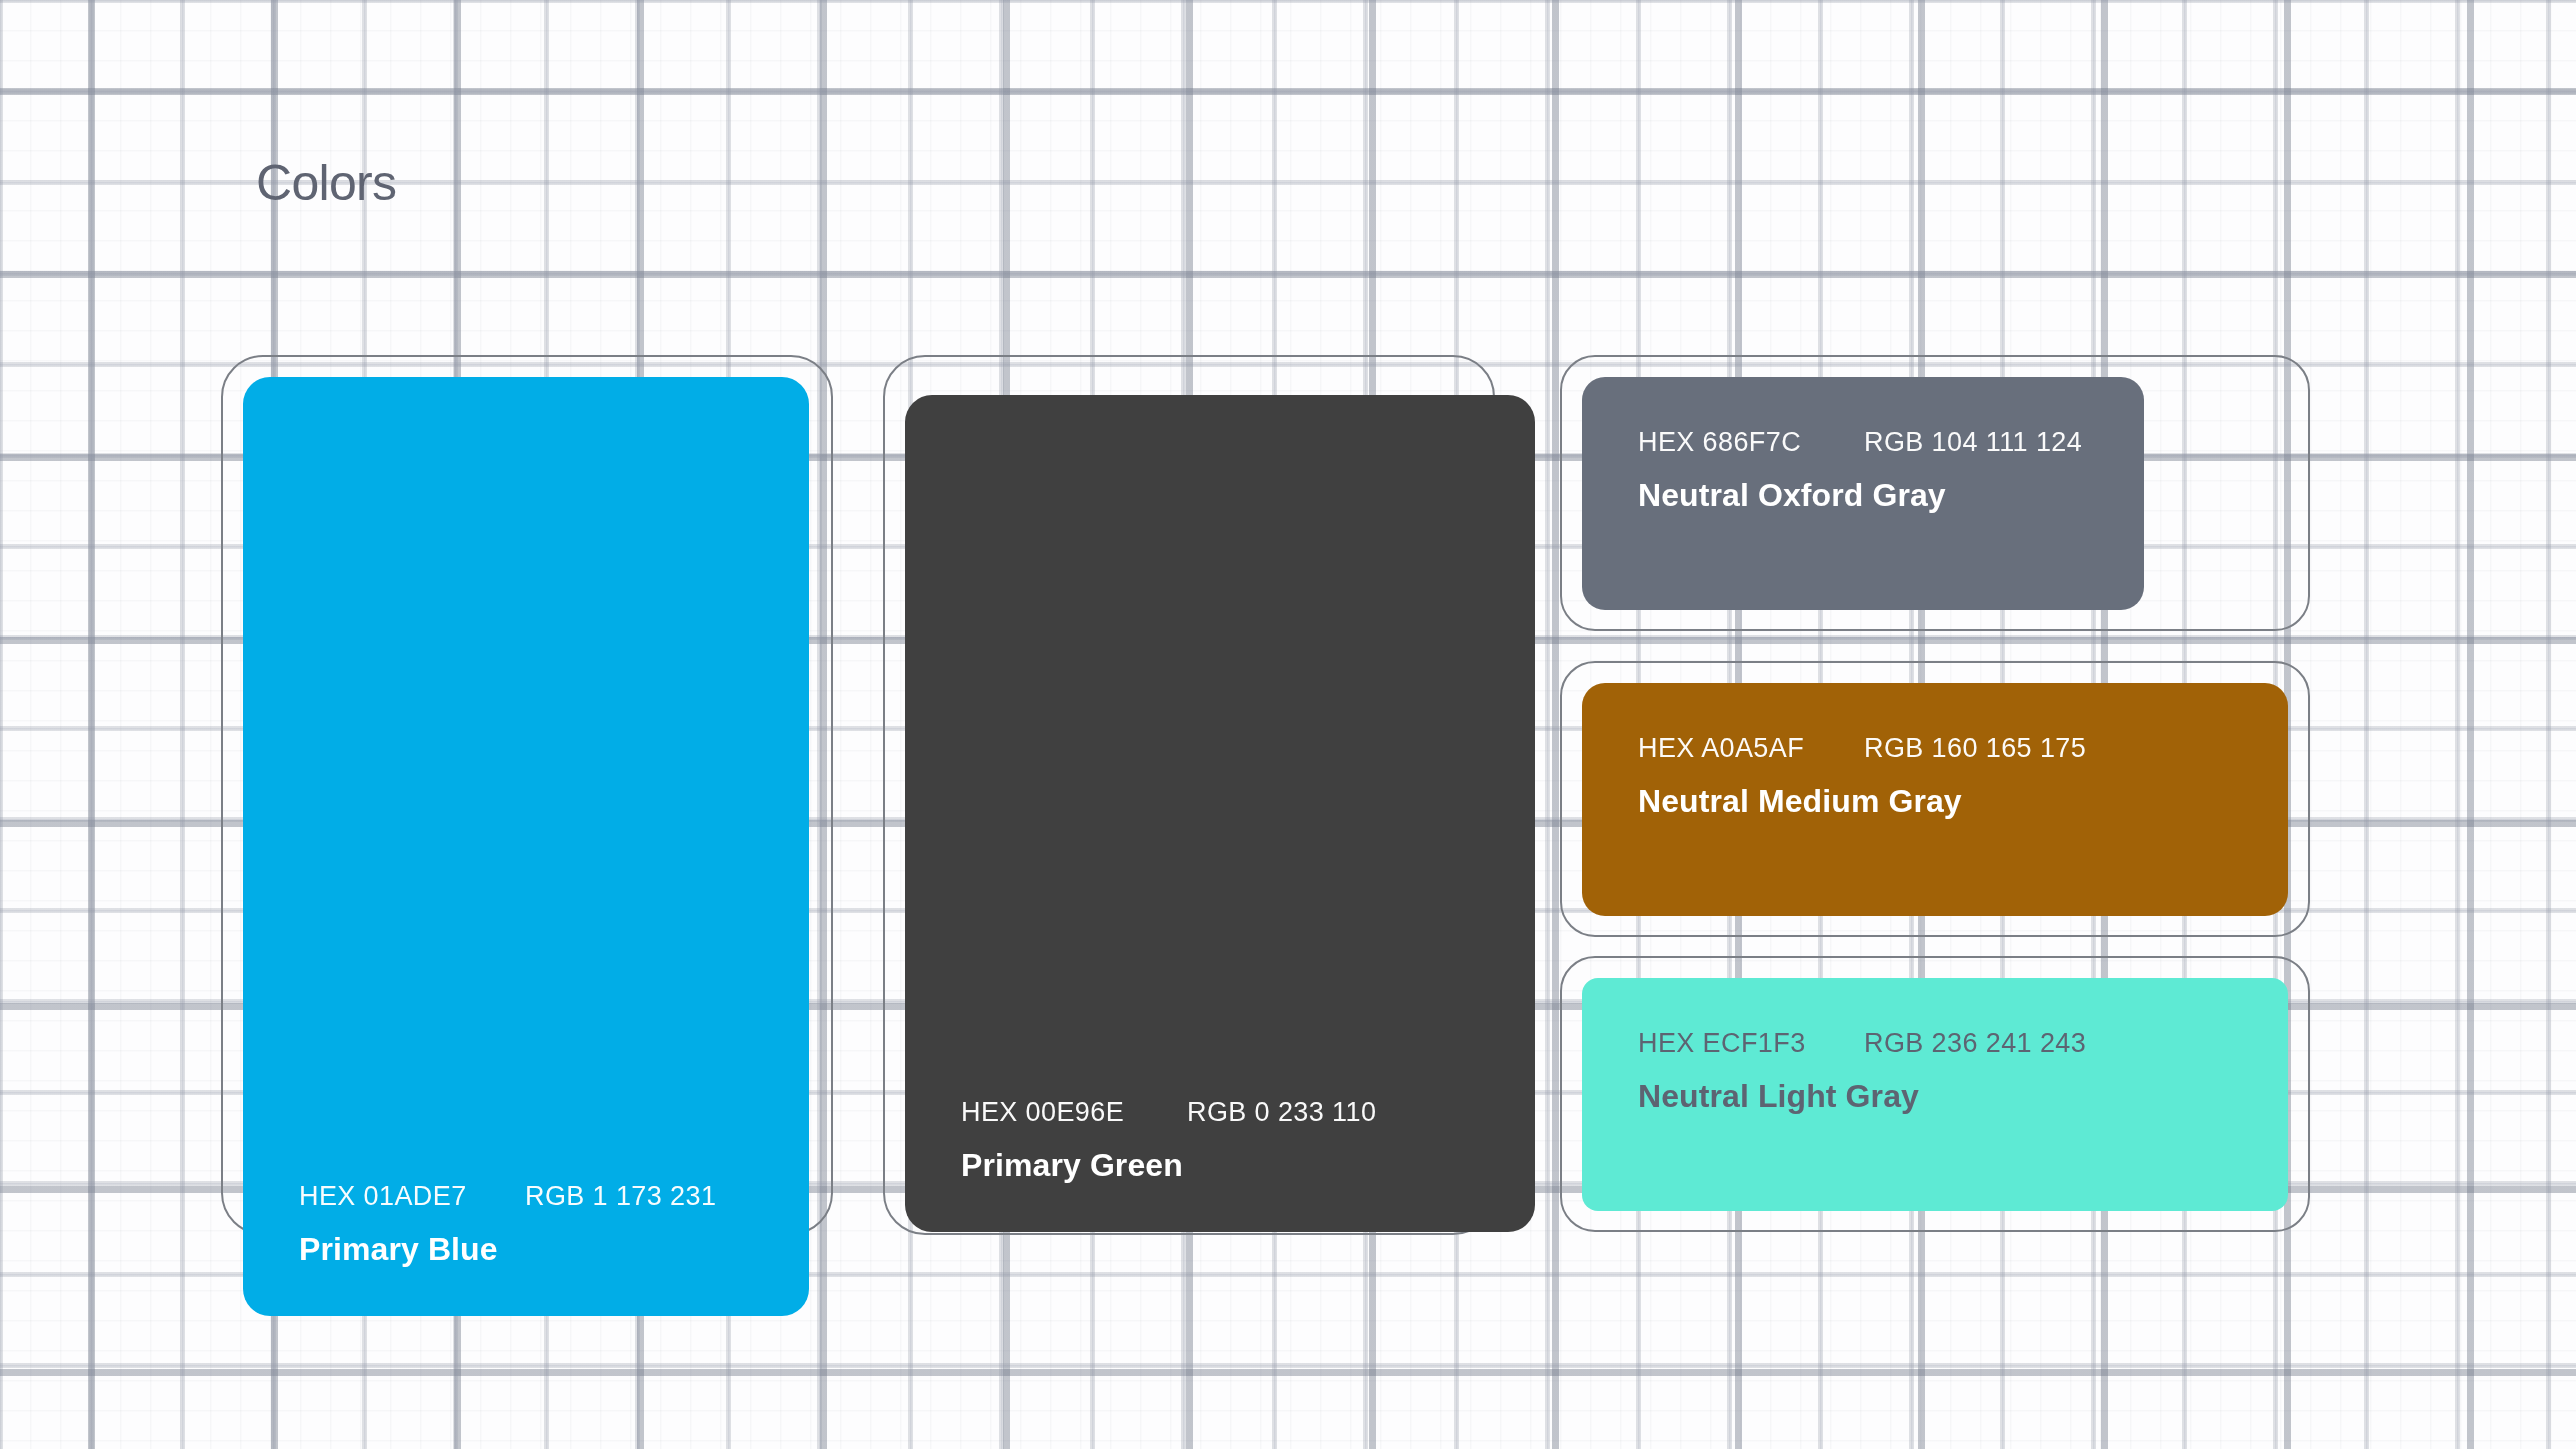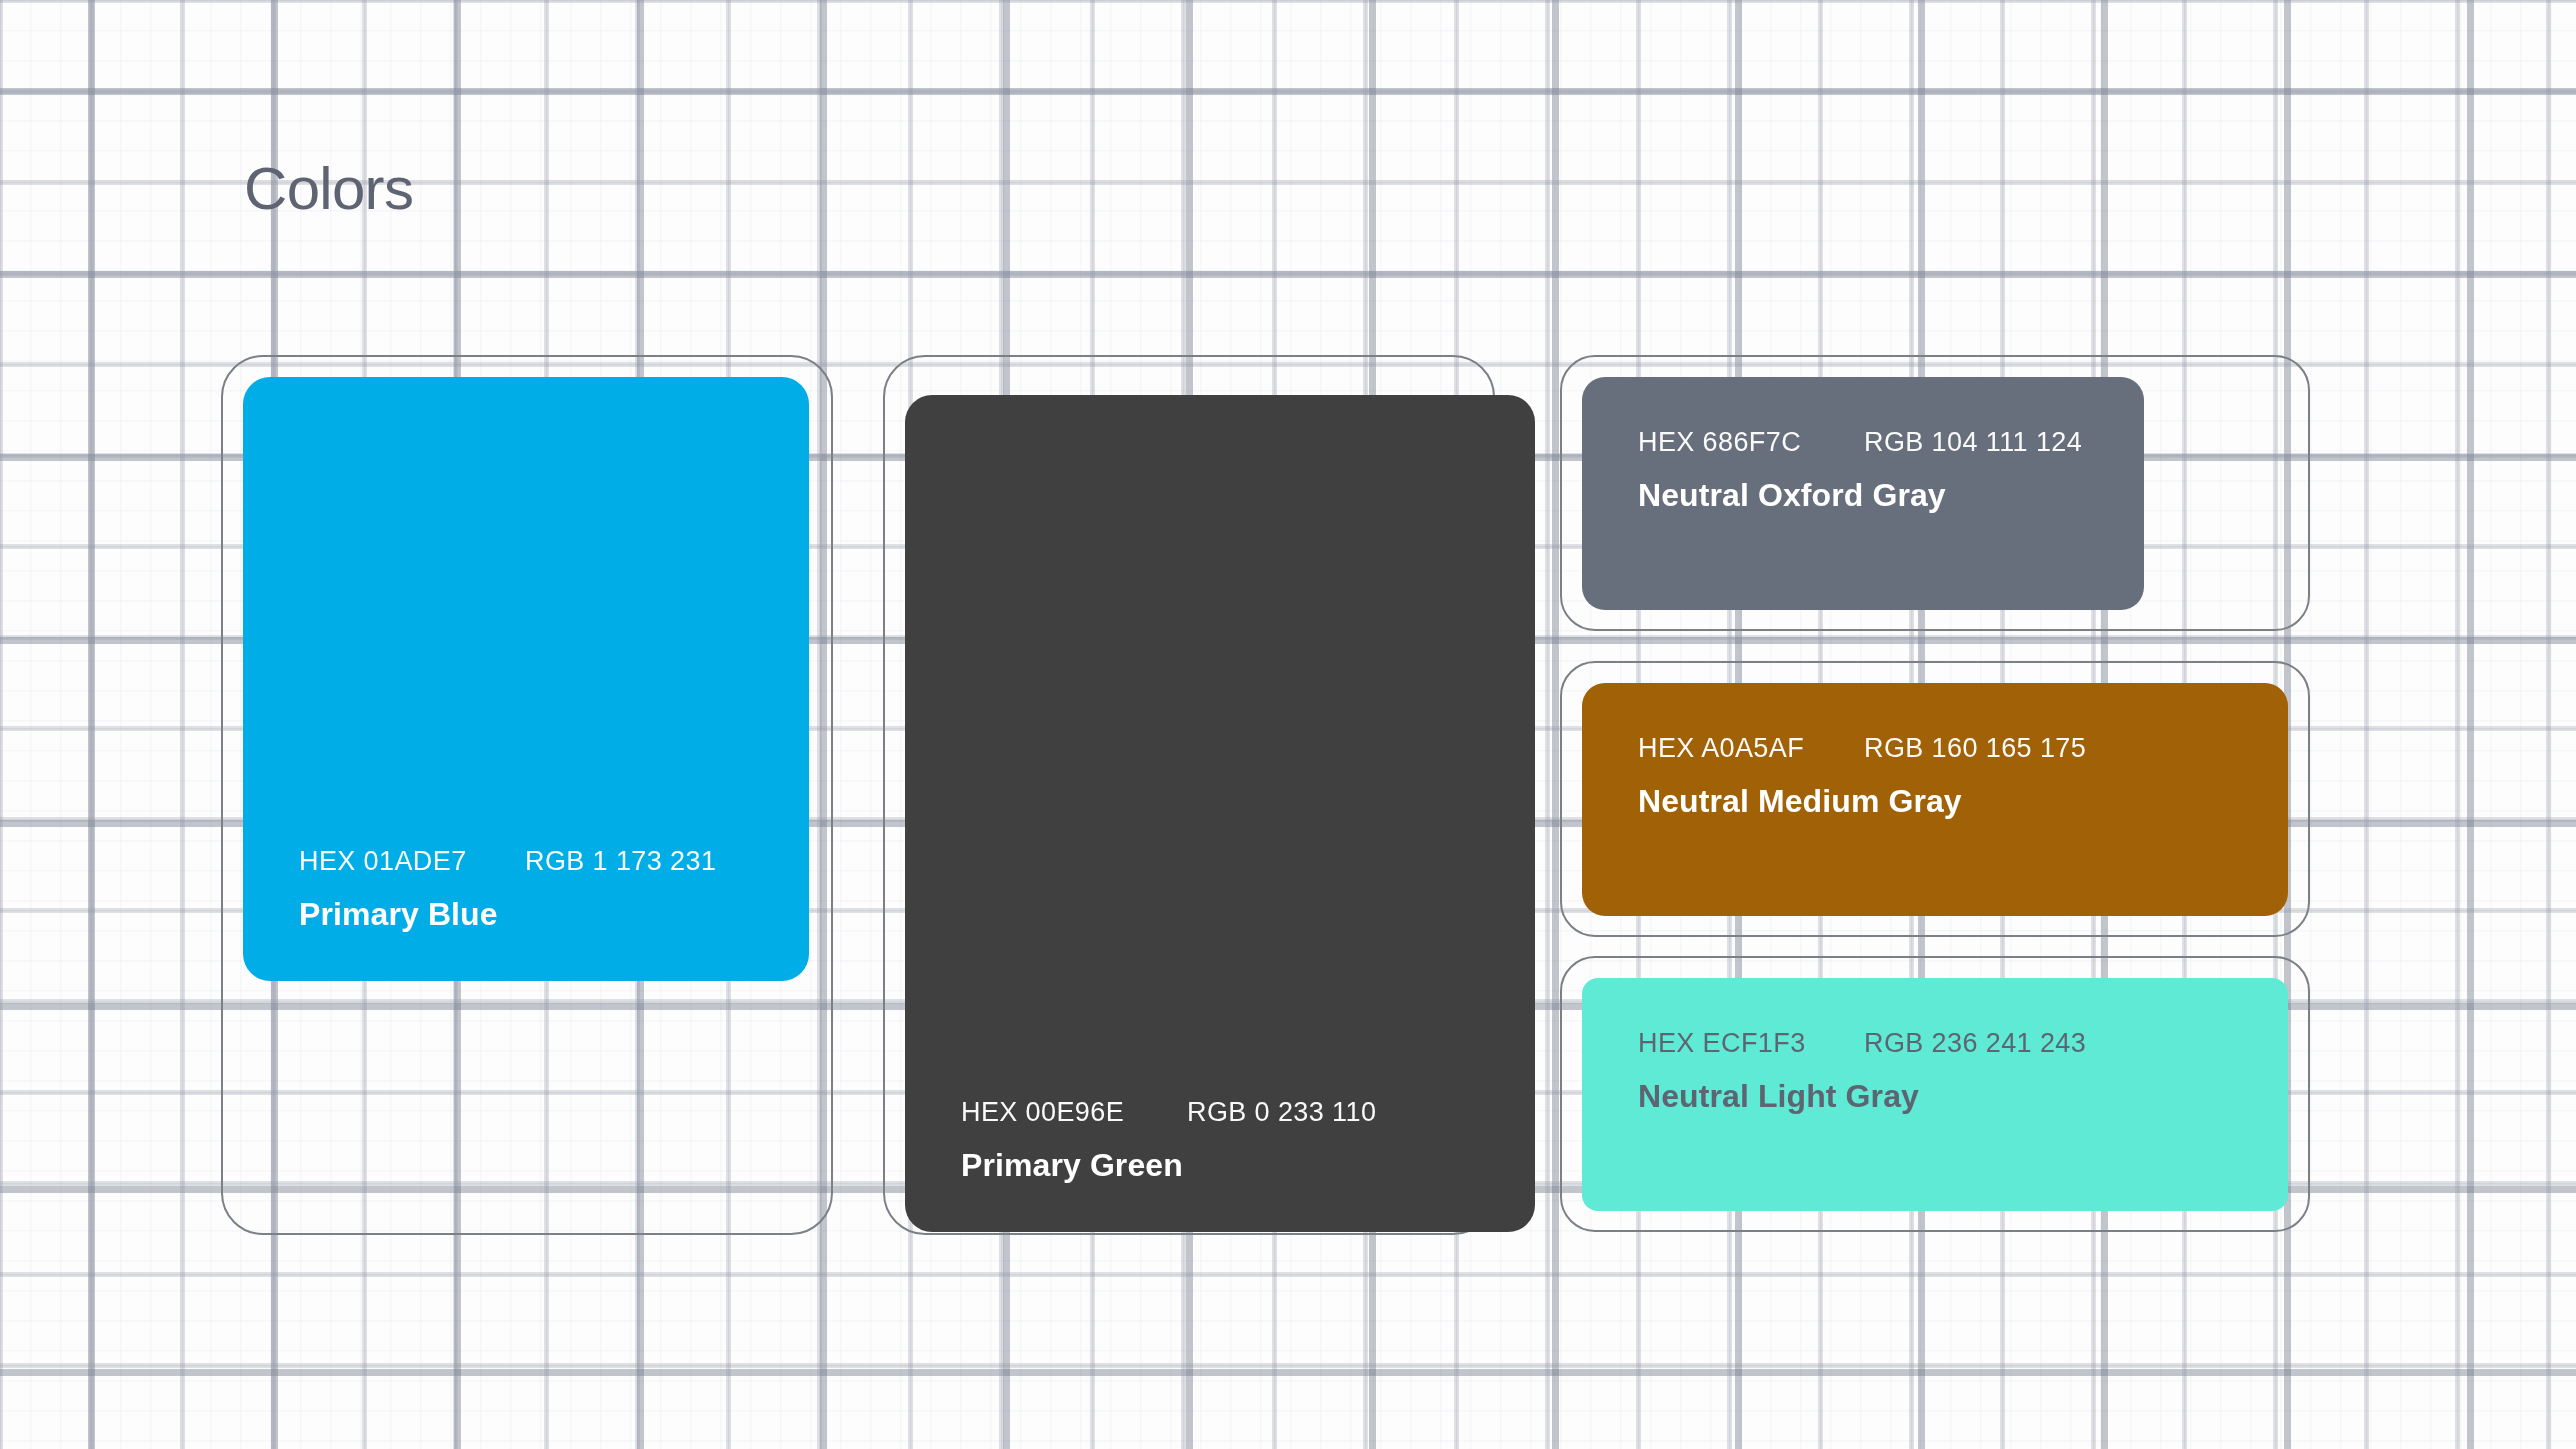--- a/index.html
+++ b/index.html
@@ -43,22 +43,22 @@
     background-image:
       linear-gradient(to right, rgba(150,156,170,0.30) 4.7px, transparent 4.7px),
       linear-gradient(to bottom, rgba(150,156,170,0.30) 4.7px, transparent 4.7px);
     background-size:91px 91px,91px 91px;
     background-position:89px 91px,91px 89px;
   }
 
   
   #page-title{
     position:absolute;
-    left:244px; top:153px;
-    font-size:60px;
+    left:256px; top:153px;
+    font-size:50px;
     font-weight:300;
     letter-spacing:-0.7px;
     color:#5f6472;
     line-height:1.2;
     white-space:nowrap;
   }
 
   
   .card{position:absolute;}
   .card-outline{
@@ -110,21 +110,21 @@
 </head>
 <body>
 
 <div id="grid-layer"></div>
 <div id="cross-layer"></div>
 
 <div id="page-title">Colors</div>
 
 <div class="card tall">
   <div class="card-outline" style="left:221px;top:355px;width:612px;height:880px;"></div>
-  <div class="swatch on-dark" style="left:243px;top:377px;width:566px;height:604px;background:#01ADE7;">
+  <div class="swatch on-dark" style="left:243px;top:377px;width:566px;height:939px;background:#01ADE7;">
     <div class="swatch-text">
       <div class="meta-row">
         <span class="meta-hex">HEX 01ADE7</span>
         <span class="meta-rgb">RGB 1 173 231</span>
       </div>
       <div class="swatch-name">Primary Blue</div>
     </div>
   </div>
 </div>
 

